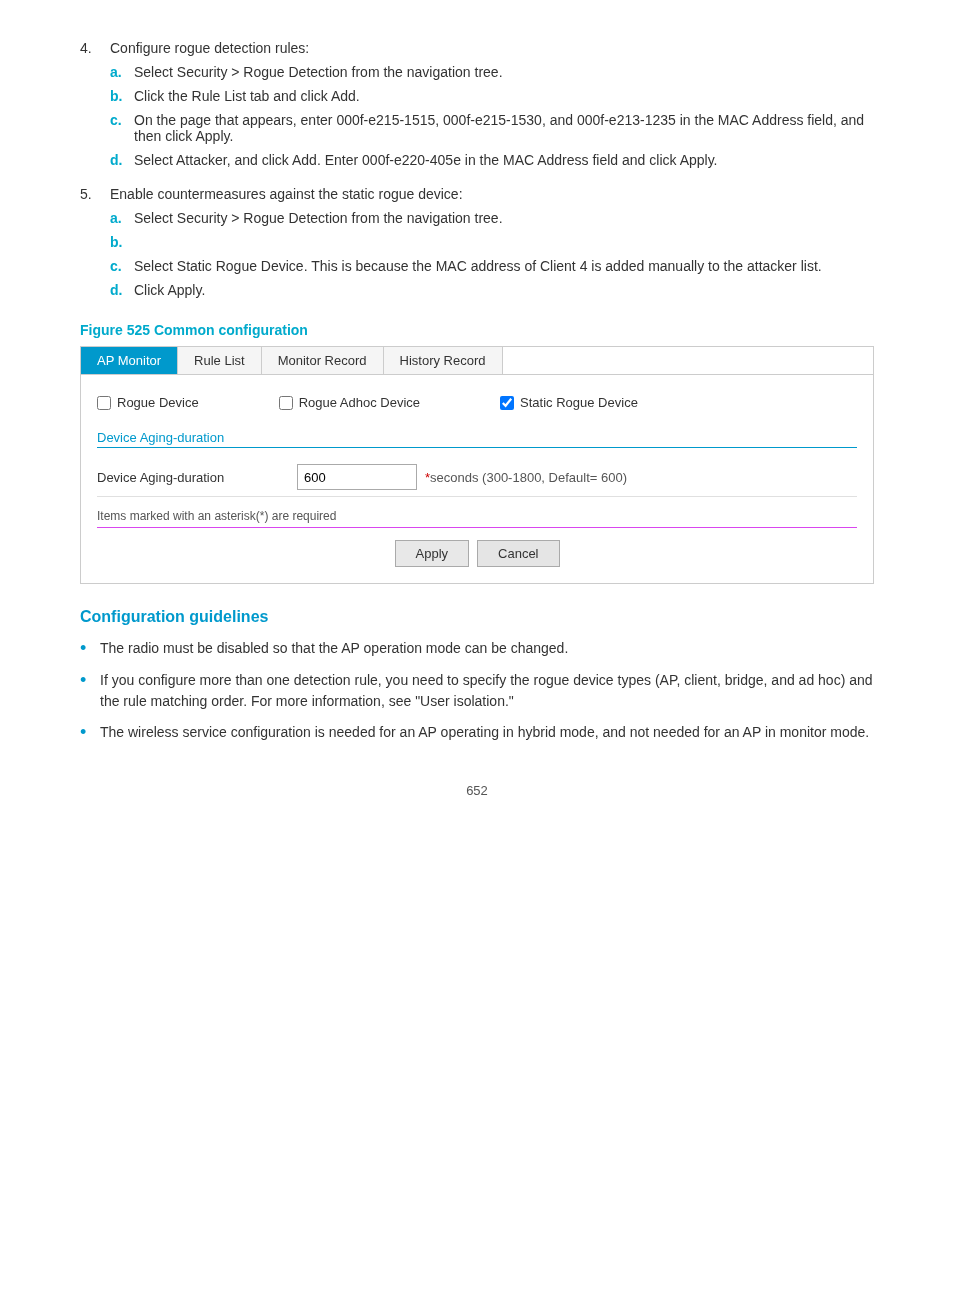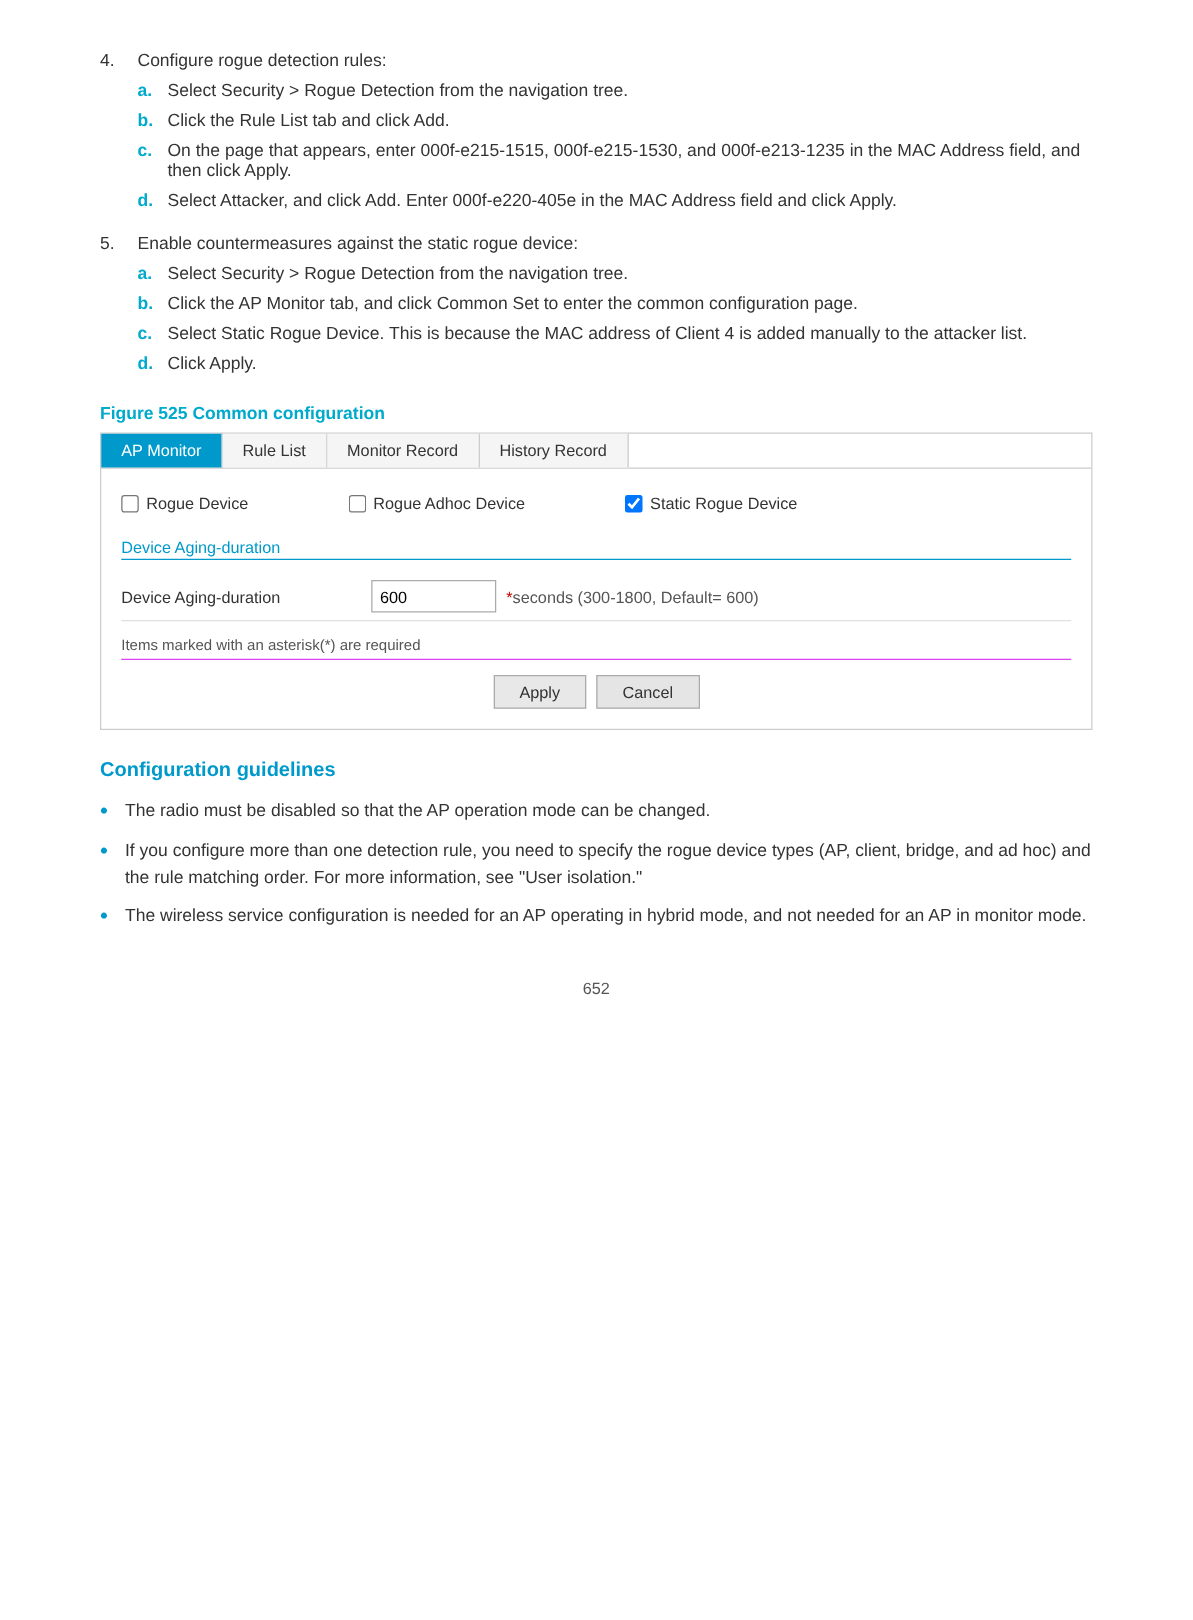--- a/index.html
+++ b/index.html
@@ -82,21 +82,21 @@
       padding: 6px 0;
       border-bottom: 1px solid #e0e0e0;
       margin-bottom: 8px;
     }
     .form-label {
       min-width: 200px;
       font-size: 13px;
       color: #333;
     }
     .form-input {
-      width: 100px;
+      width: 120px;
       height: 26px;
       border: 1px solid #aaa;
       padding: 2px 6px;
       font-size: 13px;
       margin-right: 8px;
     }
     .form-hint {
       font-size: 13px;
       color: #cc0000;
     }
@@ -199,21 +199,20 @@
     <span style="min-width:30px; font-size:14px;">5.</span>
     <div style="flex:1;">
       <span>Enable countermeasures against the static rogue device:</span>
       <ol style="list-style:none; margin-top:8px; padding:0;">
         <li style="display:flex; margin-bottom:8px;">
           <span style="min-width:24px; color:#00aacc; font-weight:bold;">a.</span>
           <span>Select <b>Security</b> &gt; <b>Rogue Detection</b> from the navigation tree.</span>
         </li>
         <li style="display:flex; margin-bottom:8px;">
           <span style="min-width:24px; color:#00aacc; font-weight:bold;">b.</span>
-          <span>Click the <b>AP Monitor</b> tab, and click <b>Common Set</b> to enter the common configuration page.</span>
         </li>
         <li style="display:flex; margin-bottom:8px;">
           <span style="min-width:24px; color:#00aacc; font-weight:bold;">c.</span>
           <span>Select <b>Static Rogue Device</b>. This is because the MAC address of Client 4 is added manually to the attacker list.</span>
         </li>
         <li style="display:flex; margin-bottom:8px;">
           <span style="min-width:24px; color:#00aacc; font-weight:bold;">d.</span>
           <span>Click <b>Apply</b>.</span>
         </li>
       </ol>

